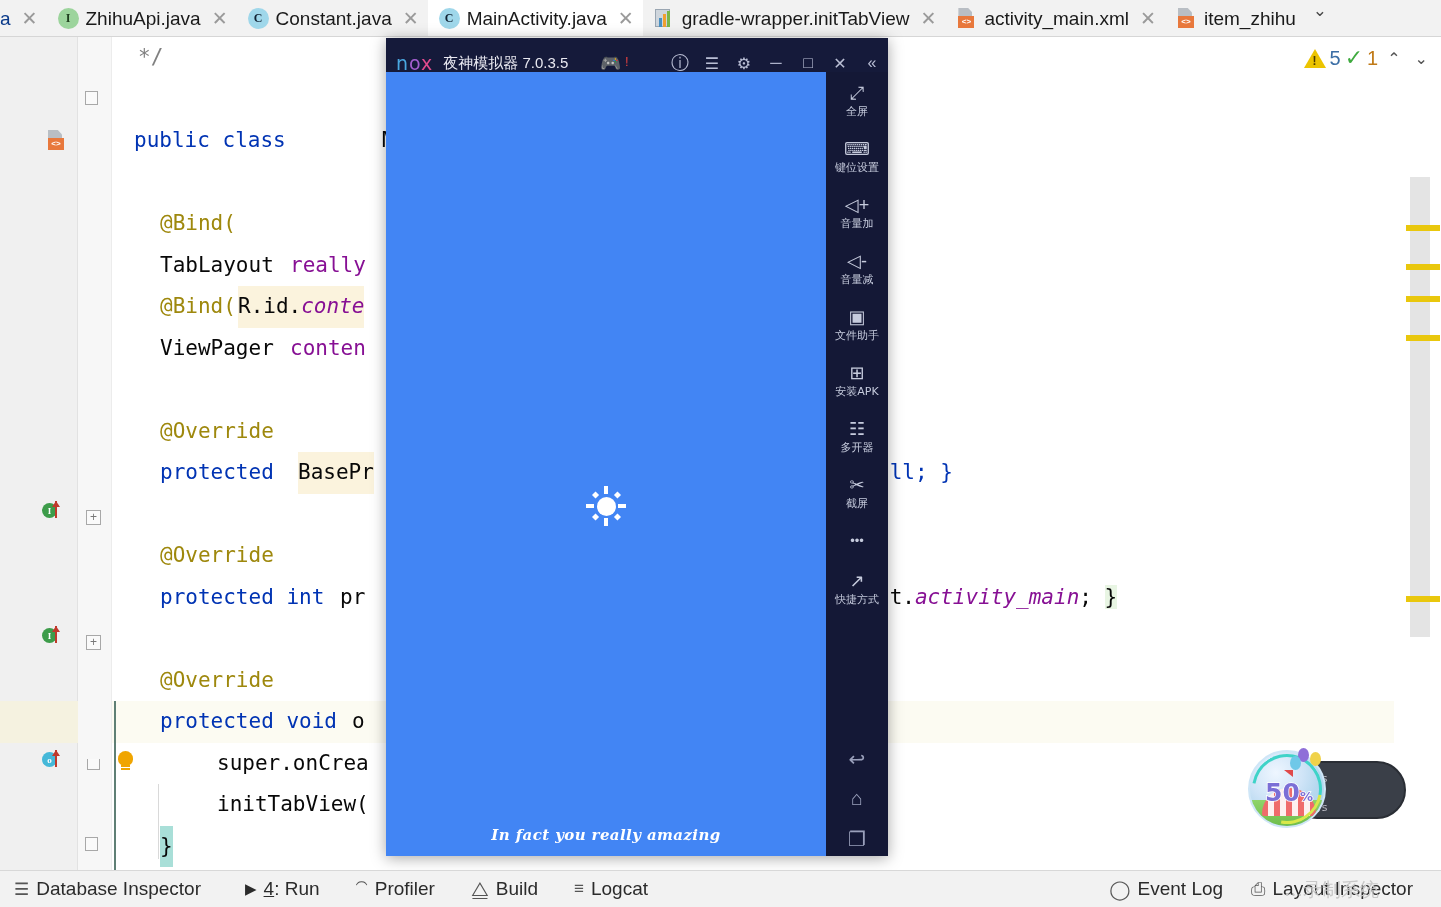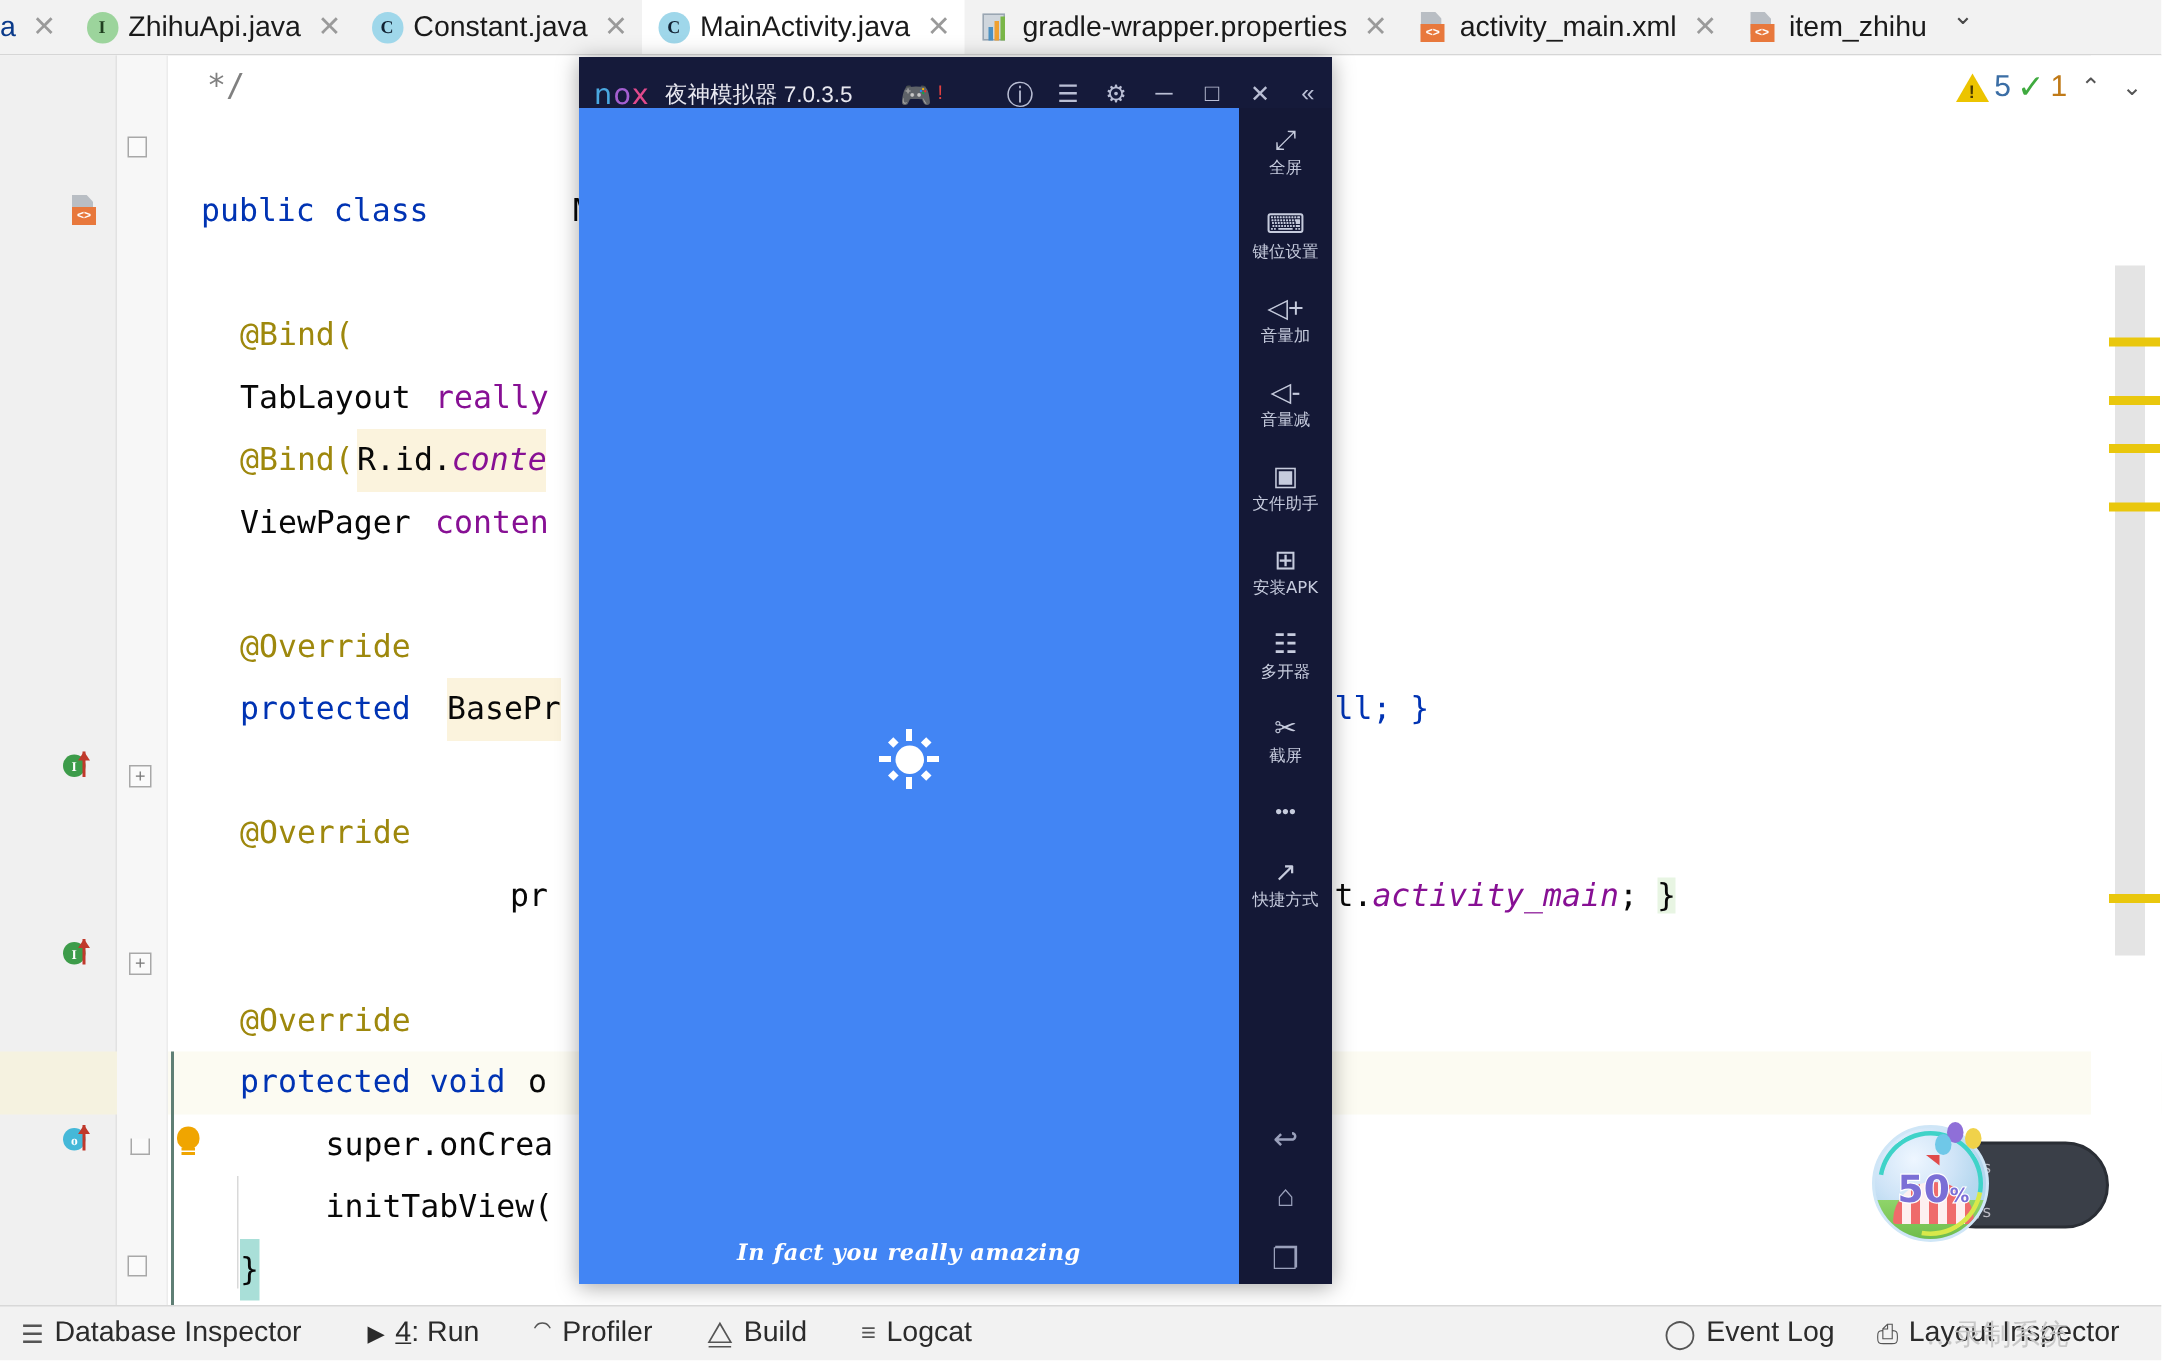--- a/index.html
+++ b/index.html
@@ -346,21 +346,21 @@
       <span class="tclose">✕</span>
     </div>
 
     <div class="tab">
       <span class="tab-icon ic-props">
         <span class="page"></span>
           <span class="b1"></span>
           <span class="b2"></span>
           <span class="b3"></span>
       </span>
-      <span>gradle-wrapper.properties</span>
+      <span>gradle-wrapper.initTabView</span>
       <span class="tclose">✕</span>
     </div>
 
     <div class="tab">
       <span class="tab-icon ic-xml">
         <span class="page"></span>
           <span class="tag">&lt;&gt;</span>
       </span>
       <span>activity_main.xml</span>
       <span class="tclose">✕</span>
@@ -463,20 +463,21 @@
       </div>
       <div class="crow" style="top:415px;">
         <span class="ctext kw" style="left:48px;">protected </span>
         <span class="ctext hl-yellow plain" style="left:186px;text-align:center;">BasePr</span>
         <span class="ctext kw" style="left:765px;">ull; }</span>
       </div>
       <div class="crow" style="top:498px;">
         <span class="ctext anno" style="left:48px;">@Override</span>
       </div>
       <div class="crow" style="top:539.5px;">
+        <span class="ctext kw" style="left:48px;">protected int </span>
         <span class="ctext plain" style="left:228px;">pr</span>
         <span class="ctext plain" style="left:765px;">ut.<span class="fld">activity_main</span>; <span class="hl-green">}</span></span>
       </div>
       <div class="crow" style="top:622.5px;">
         <span class="ctext anno" style="left:48px;">@Override</span>
       </div>
       <div class="crow" style="top:664px;">
         <span class="ctext kw" style="left:48px;">protected void </span>
         <span class="ctext plain" style="left:240px;">o</span>
       </div>

